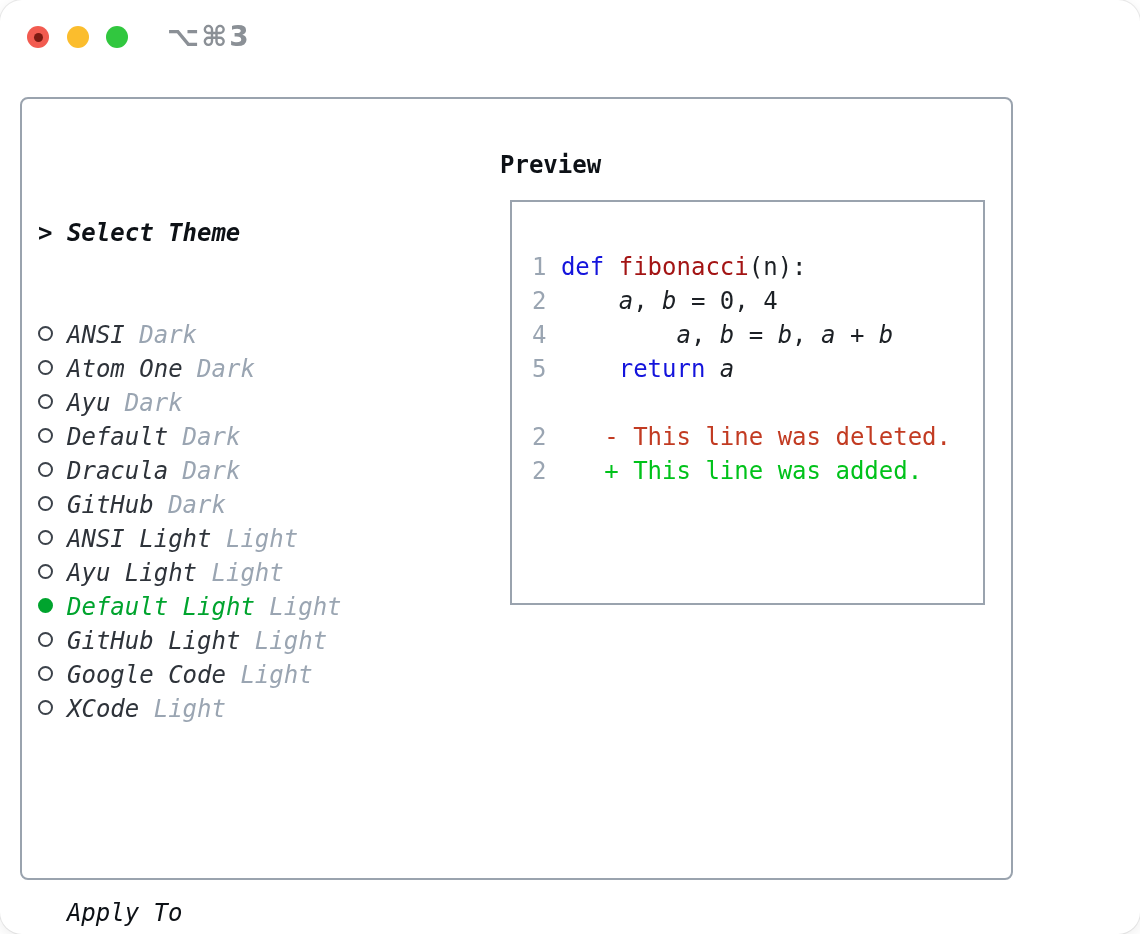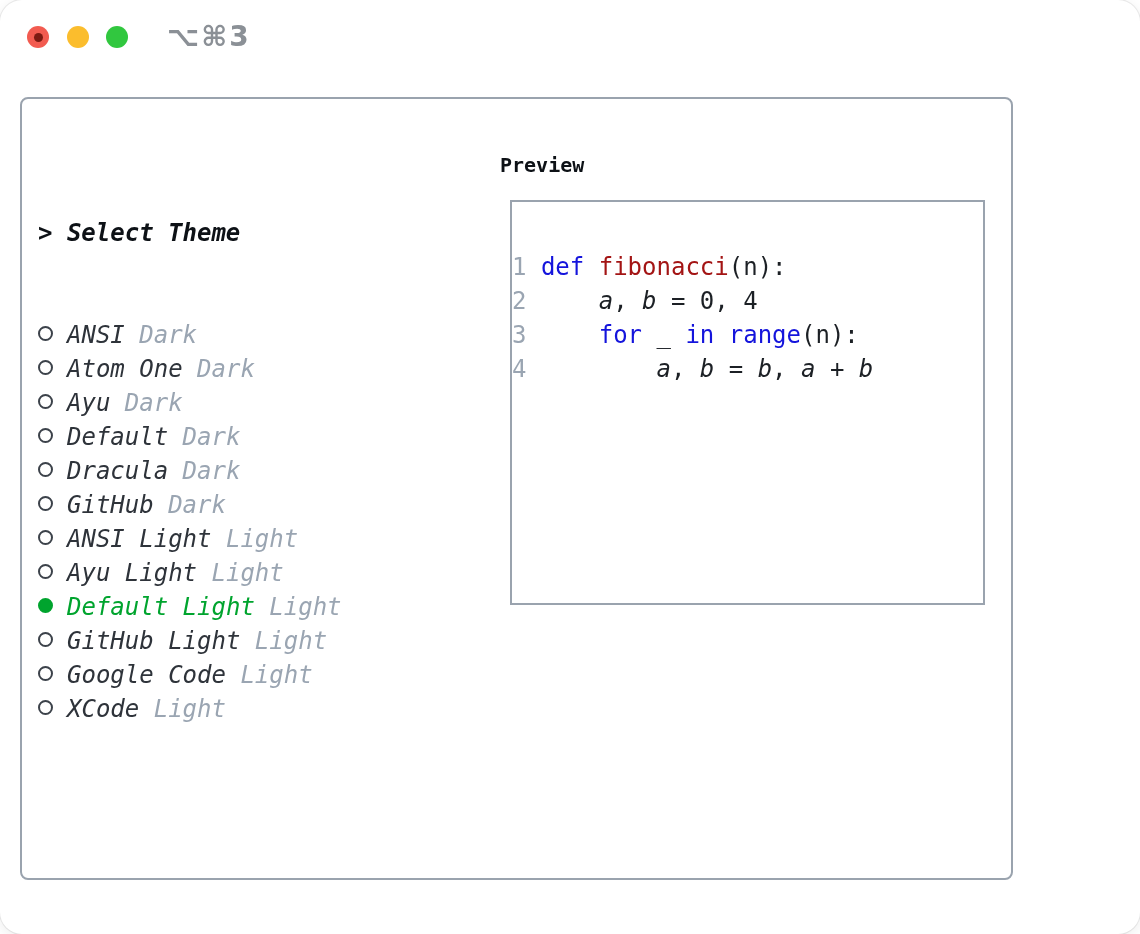--- a/index.html
+++ b/index.html
@@ -43,26 +43,26 @@
   .radio {
     display:inline-block; width:15px; height:15px; border:2px solid var(--radio-outline);
     border-radius:50%; vertical-align:2px; margin-right:14px;
   }
   .radio.on { background:var(--accent-green); border-color:var(--accent-green); }
   .row.selected .opt-label { color:var(--accent-green); }
 
   
   .preview-label {
     position:absolute; left:478px; top:49px; height:34px; line-height:34px;
-    font-size:20px; font-weight:bold; color:var(--heading-black);
+    font-size:24px; font-weight:bold; color:var(--heading-black);
   }
   .preview-box {
     position:absolute; left:488px; top:101px; width:475px; height:405px;
     border:2px solid var(--border-gray); background:#fff;
-    padding:48px 0 0 0; overflow:hidden;
+    padding:48px 0 0 20px; overflow:hidden;
   }
   .pline { height:34px; line-height:34px; font-size:24px; white-space:pre; }
   .lnum { display:inline-block; width:1ch; color:var(--muted-gray); }
   .tok-keyword  { color:var(--keyword-blue); }
   .tok-function { color:var(--function-red); }
   .tok-plain    { color:var(--code-dark); }
   .tok-variable { color:var(--code-dark); font-style:italic; }
   .tok-context  { color:var(--context-gray); }
   .tok-deleted  { color:var(--diff-deleted-red); }
   .tok-added    { color:var(--diff-added-green); }
@@ -80,29 +80,32 @@
     <span class="tl tl-green"></span>
     <span class="shortcut">⌥⌘3</span>
   </div>
 
   <div class="panel">
 
     <div class="left-col">
       <div class="row"><span class="caret">&gt;</span> <span class="header-label">Select Theme</span></div>
       <div id="theme-rows"><div class="row opt"><span class="radio"></span><span class="opt-label">ANSI</span><span class="variant"> Dark</span></div><div class="row opt"><span class="radio"></span><span class="opt-label">Atom One</span><span class="variant"> Dark</span></div><div class="row opt"><span class="radio"></span><span class="opt-label">Ayu</span><span class="variant"> Dark</span></div><div class="row opt"><span class="radio"></span><span class="opt-label">Default</span><span class="variant"> Dark</span></div><div class="row opt"><span class="radio"></span><span class="opt-label">Dracula</span><span class="variant"> Dark</span></div><div class="row opt"><span class="radio"></span><span class="opt-label">GitHub</span><span class="variant"> Dark</span></div><div class="row opt"><span class="radio"></span><span class="opt-label">ANSI Light</span><span class="variant"> Light</span></div><div class="row opt"><span class="radio"></span><span class="opt-label">Ayu Light</span><span class="variant"> Light</span></div><div class="row opt selected"><span class="radio on"></span><span class="opt-label">Default Light</span><span class="variant"> Light</span></div><div class="row opt"><span class="radio"></span><span class="opt-label">GitHub Light</span><span class="variant"> Light</span></div><div class="row opt"><span class="radio"></span><span class="opt-label">Google Code</span><span class="variant"> Light</span></div><div class="row opt"><span class="radio"></span><span class="opt-label">XCode</span><span class="variant"> Light</span></div></div>
       <div class="row"></div>
+      <div class="row apply-header">  <span>Apply To</span></div>
       
       
       
       
     </div>
 
     <div class="preview-label">Preview</div>
     <div class="preview-box" id="preview-box">
         <div class="pline"><span class="lnum">1</span> <span class="tok-keyword">def</span><span class="tok-plain"> </span><span class="tok-function">fibonacci</span><span class="tok-plain">(n):</span></div>
         <div class="pline"><span class="lnum">2</span> <span class="tok-plain">    </span><span class="tok-variable">a</span><span class="tok-plain">, </span><span class="tok-variable">b</span><span class="tok-plain"> = 0, 4</span></div>
-        <div class="pline"><span class="lnum">3</span> <span class="tok-plain">    </span><span class="tok-keyword">for</span><span class="tok-plain"> _ </span><span class="tok-keyword">in</span><span class="tok-plain"> </span><span class="tok-keyword">range</span><span class="tok-plain">(n):</span></div>
         <div class="pline"><span class="lnum">4</span> <span class="tok-plain">        </span><span class="tok-variable">a</span><span class="tok-plain">, </span><span class="tok-variable">b</span><span class="tok-plain"> = </span><span class="tok-variable">b</span><span class="tok-plain">, </span><span class="tok-variable">a</span><span class="tok-plain"> + </span><span class="tok-variable">b</span></div>
+        <div class="pline"><span class="lnum">5</span> <span class="tok-plain">    </span><span class="tok-keyword">return</span><span class="tok-plain"> </span><span class="tok-variable">a</span></div>
         <div class="pline"></div>
+        <div class="pline"><span class="lnum">2</span> <span class="tok-deleted">   - This line was deleted.</span></div>
+        <div class="pline"><span class="lnum">2</span> <span class="tok-added">   + This line was added.</span></div>
       </div>
 
   </div>
 </div>
 
 </body></html>

